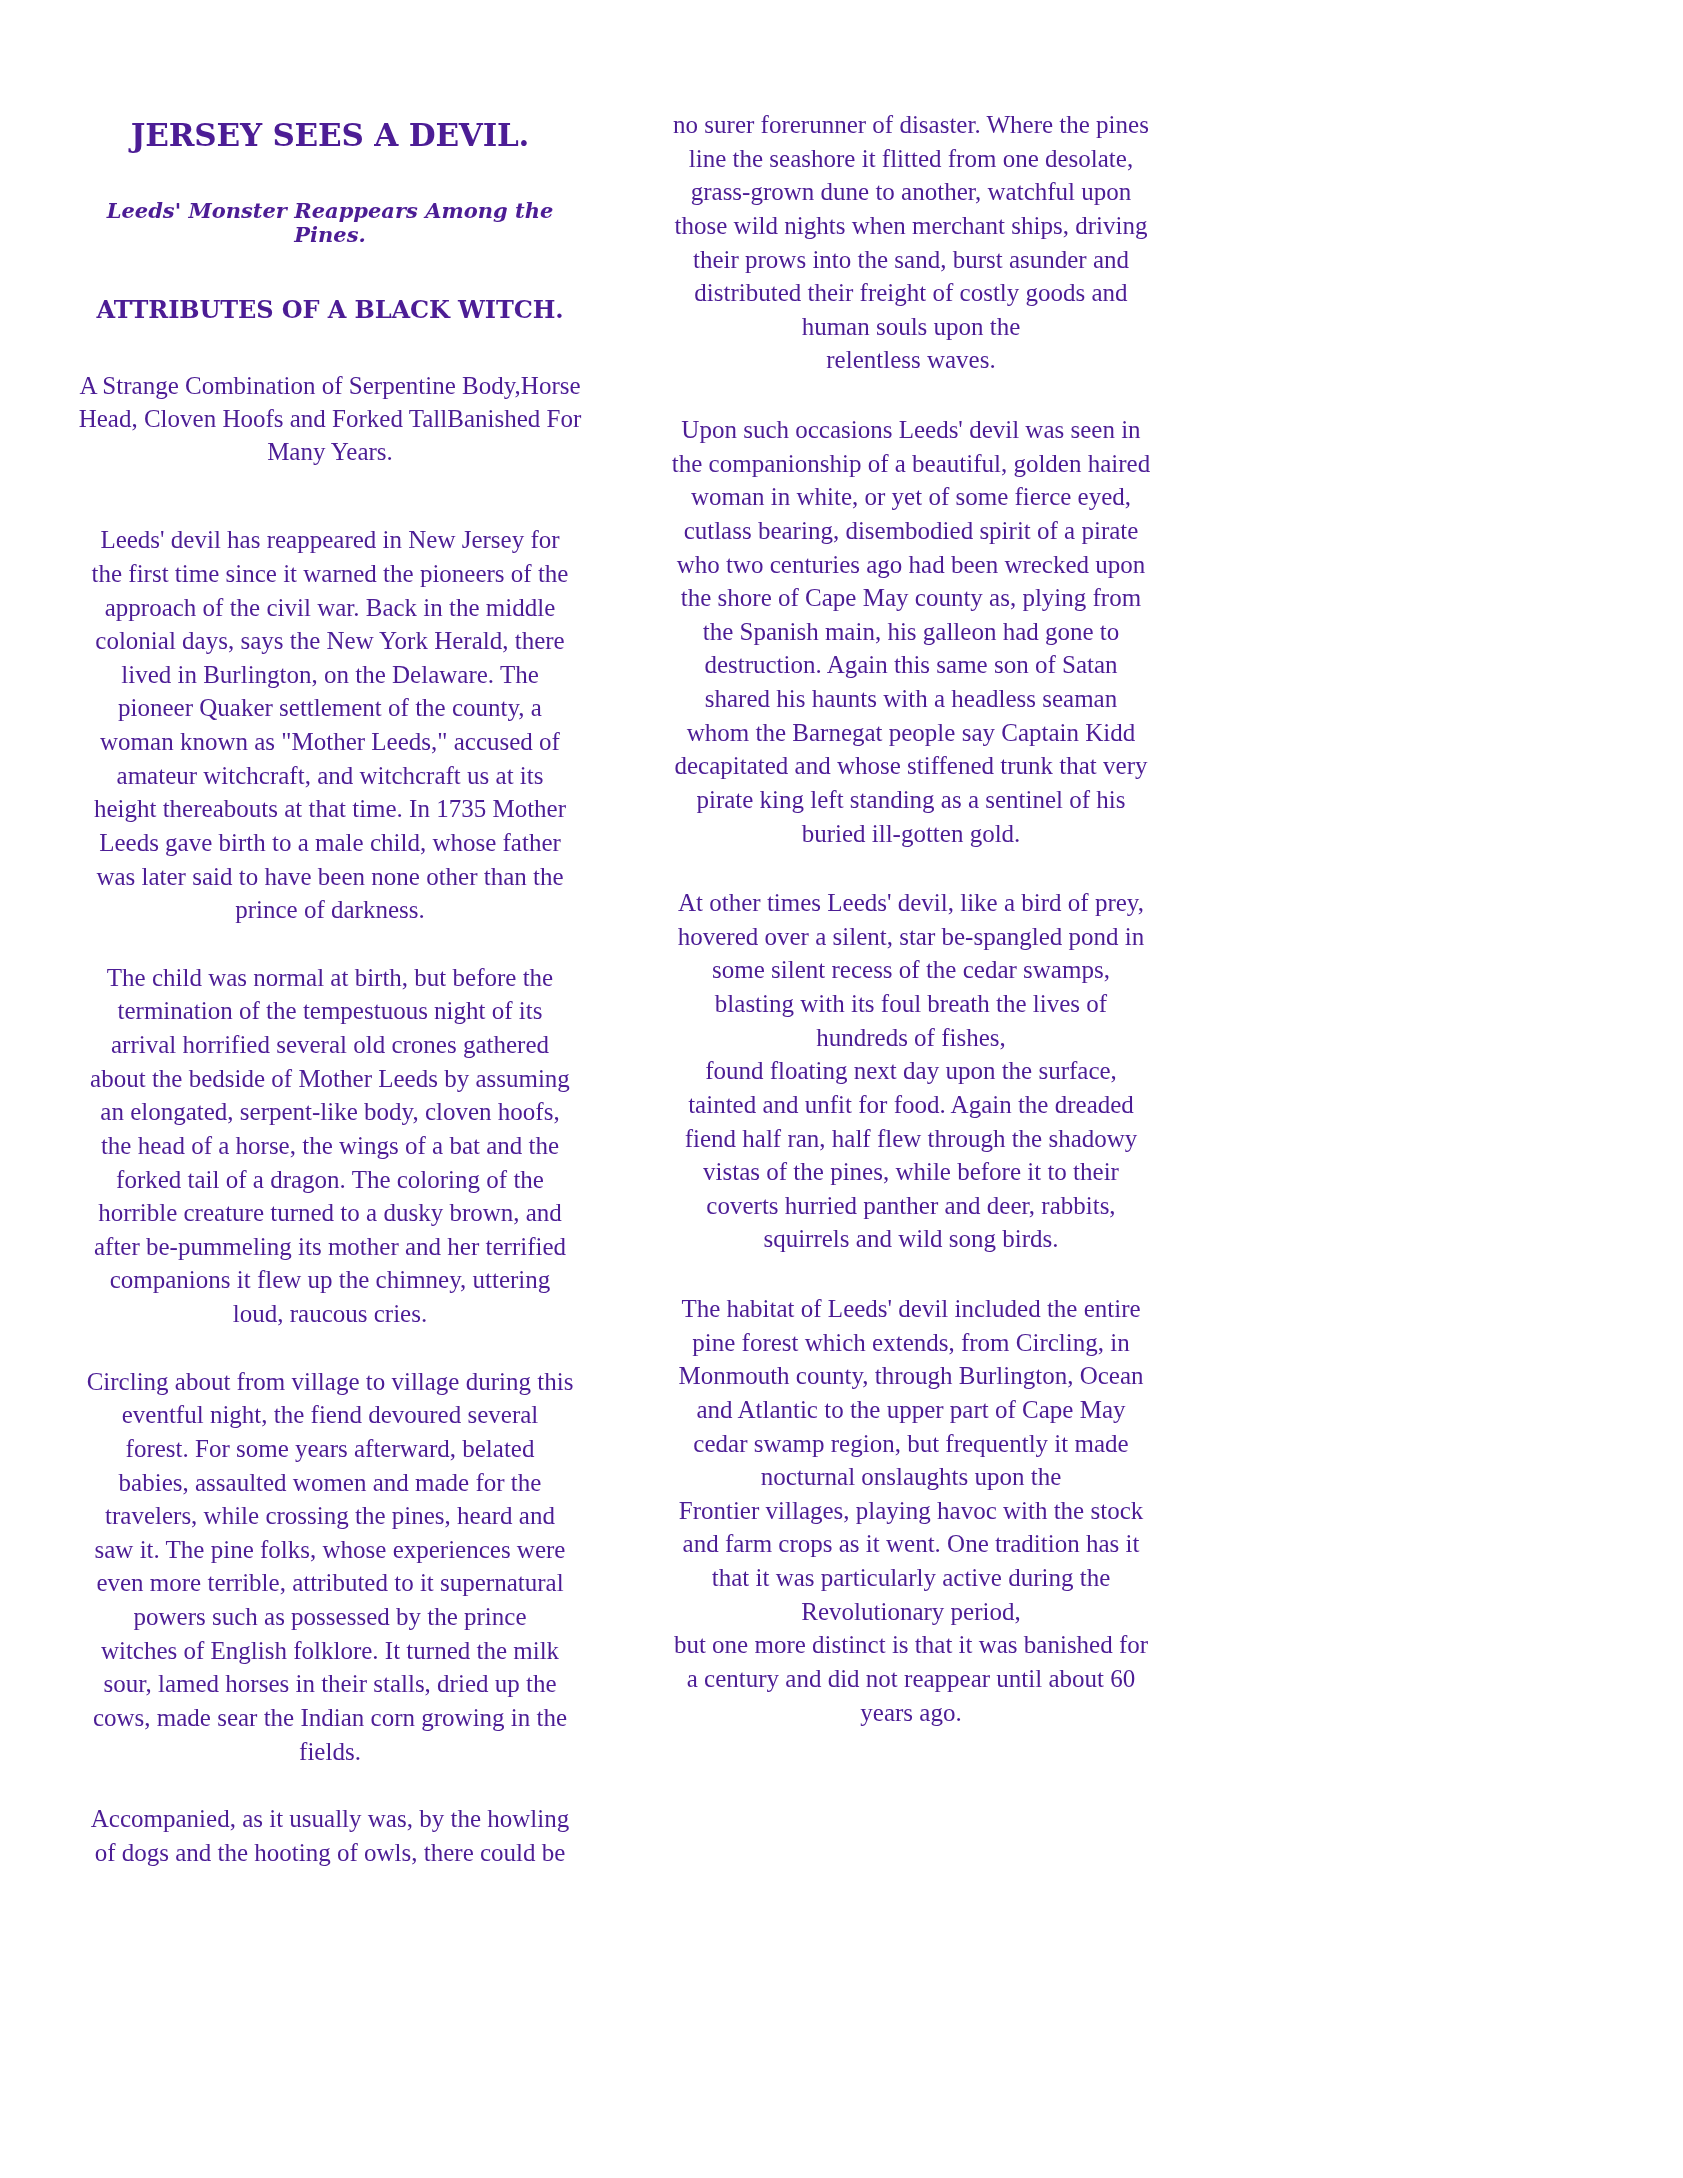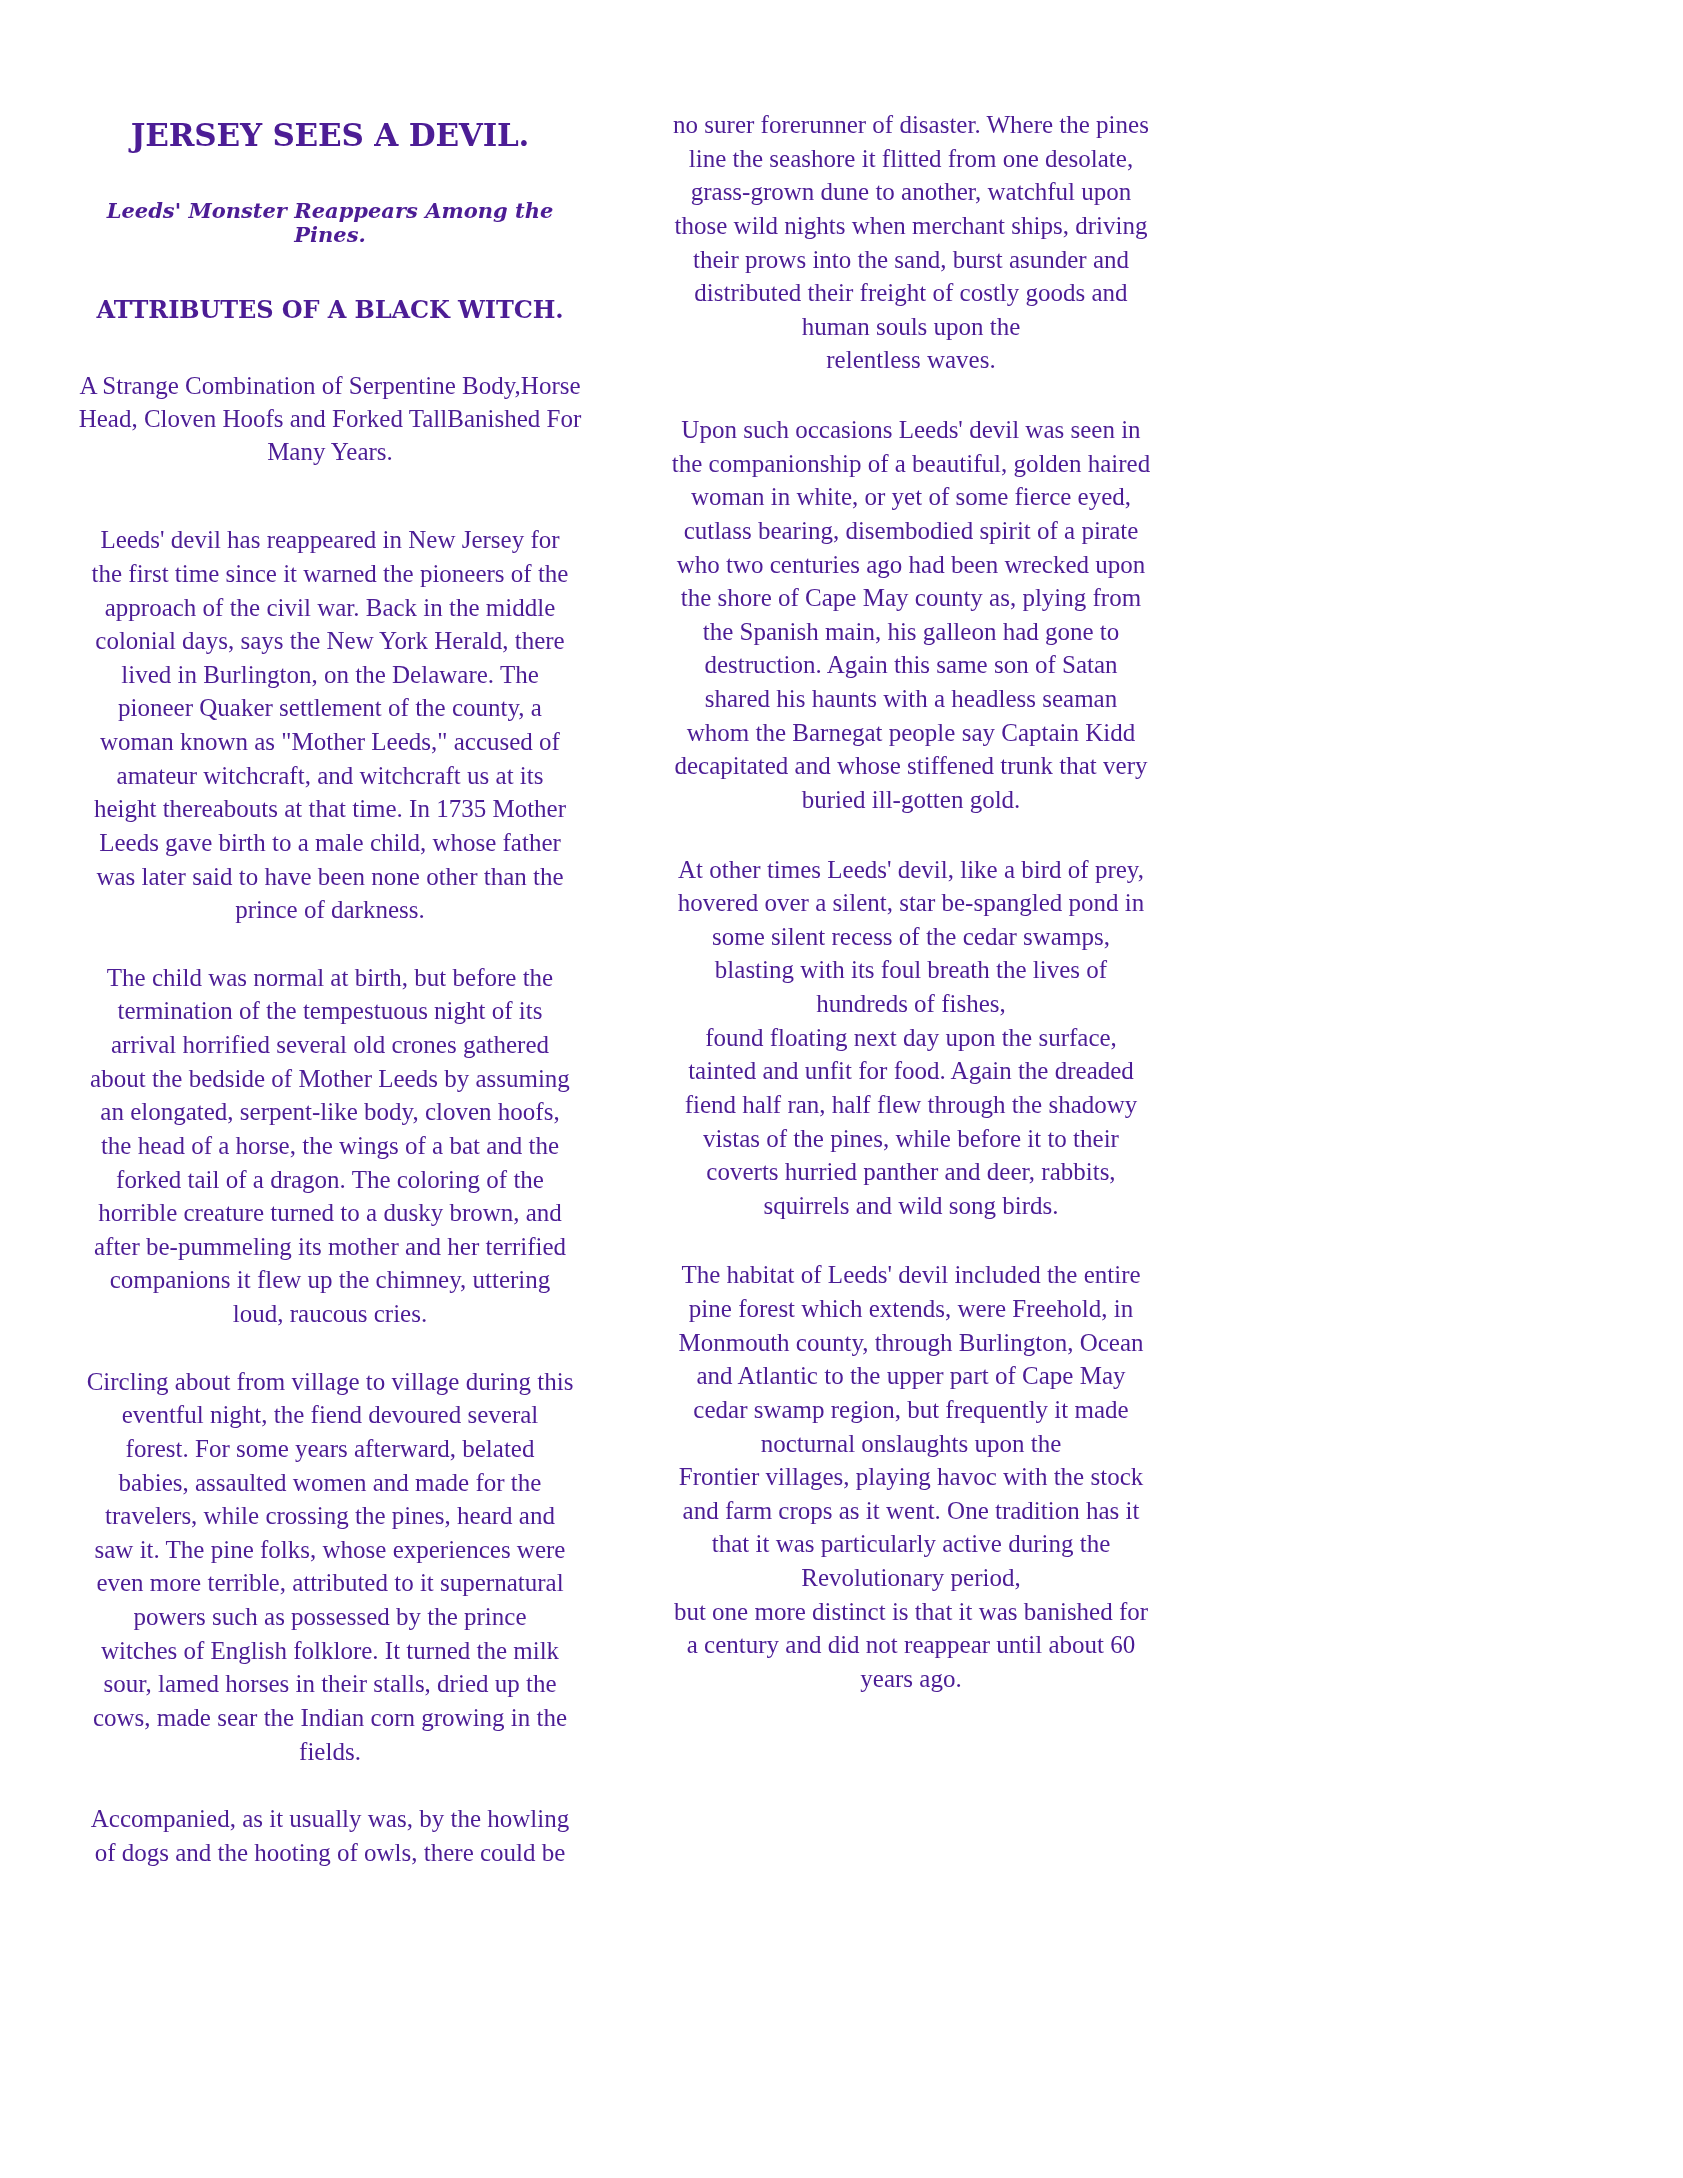--- a/index.html
+++ b/index.html
@@ -165,38 +165,39 @@
             <span class="ln">the companionship of a beautiful, golden haired</span>
             <span class="ln">woman in white, or yet of some fierce eyed,</span>
             <span class="ln">cutlass bearing, disembodied spirit of a pirate</span>
             <span class="ln">who two centuries ago had been wrecked upon</span>
             <span class="ln">the shore of Cape May county as, plying from</span>
             <span class="ln">the Spanish main, his galleon had gone to</span>
             <span class="ln">destruction. Again this same son of Satan</span>
             <span class="ln">shared his haunts with a headless seaman</span>
             <span class="ln">whom the Barnegat people say Captain Kidd</span>
             <span class="ln">decapitated and whose stiffened trunk that very</span>
+            <span class="ln">pirate king left standing as a sentinel of his</span>
             <span class="ln">buried ill-gotten gold.</span>
           </div>
           <div class="para" id="right-para-3">
             <span class="ln">At other times Leeds' devil, like a bird of prey,</span>
             <span class="ln">hovered over a silent, star be-spangled pond in</span>
             <span class="ln">some silent recess of the cedar swamps,</span>
             <span class="ln">blasting with its foul breath the lives of</span>
             <span class="ln">hundreds of fishes,</span>
             <span class="ln">found floating next day upon the surface,</span>
             <span class="ln">tainted and unfit for food. Again the dreaded</span>
             <span class="ln">fiend half ran, half flew through the shadowy</span>
             <span class="ln">vistas of the pines, while before it to their</span>
             <span class="ln">coverts hurried panther and deer, rabbits,</span>
             <span class="ln">squirrels and wild song birds.</span>
           </div>
           <div class="para" id="right-para-4">
             <span class="ln">The habitat of Leeds' devil included the entire</span>
-            <span class="ln">pine forest which extends, were Freehold, in</span>
+            <span class="ln">pine forest which extends, from Circling, in</span>
             <span class="ln">Monmouth county, through Burlington, Ocean</span>
             <span class="ln">and Atlantic to the upper part of Cape May</span>
             <span class="ln">cedar swamp region, but frequently it made</span>
             <span class="ln">nocturnal onslaughts upon the</span>
             <span class="ln">Frontier villages, playing havoc with the stock</span>
             <span class="ln">and farm crops as it went. One tradition has it</span>
             <span class="ln">that it was particularly active during the</span>
             <span class="ln">Revolutionary period,</span>
             <span class="ln">but one more distinct is that it was banished for</span>
             <span class="ln">a century and did not reappear until about 60</span>

